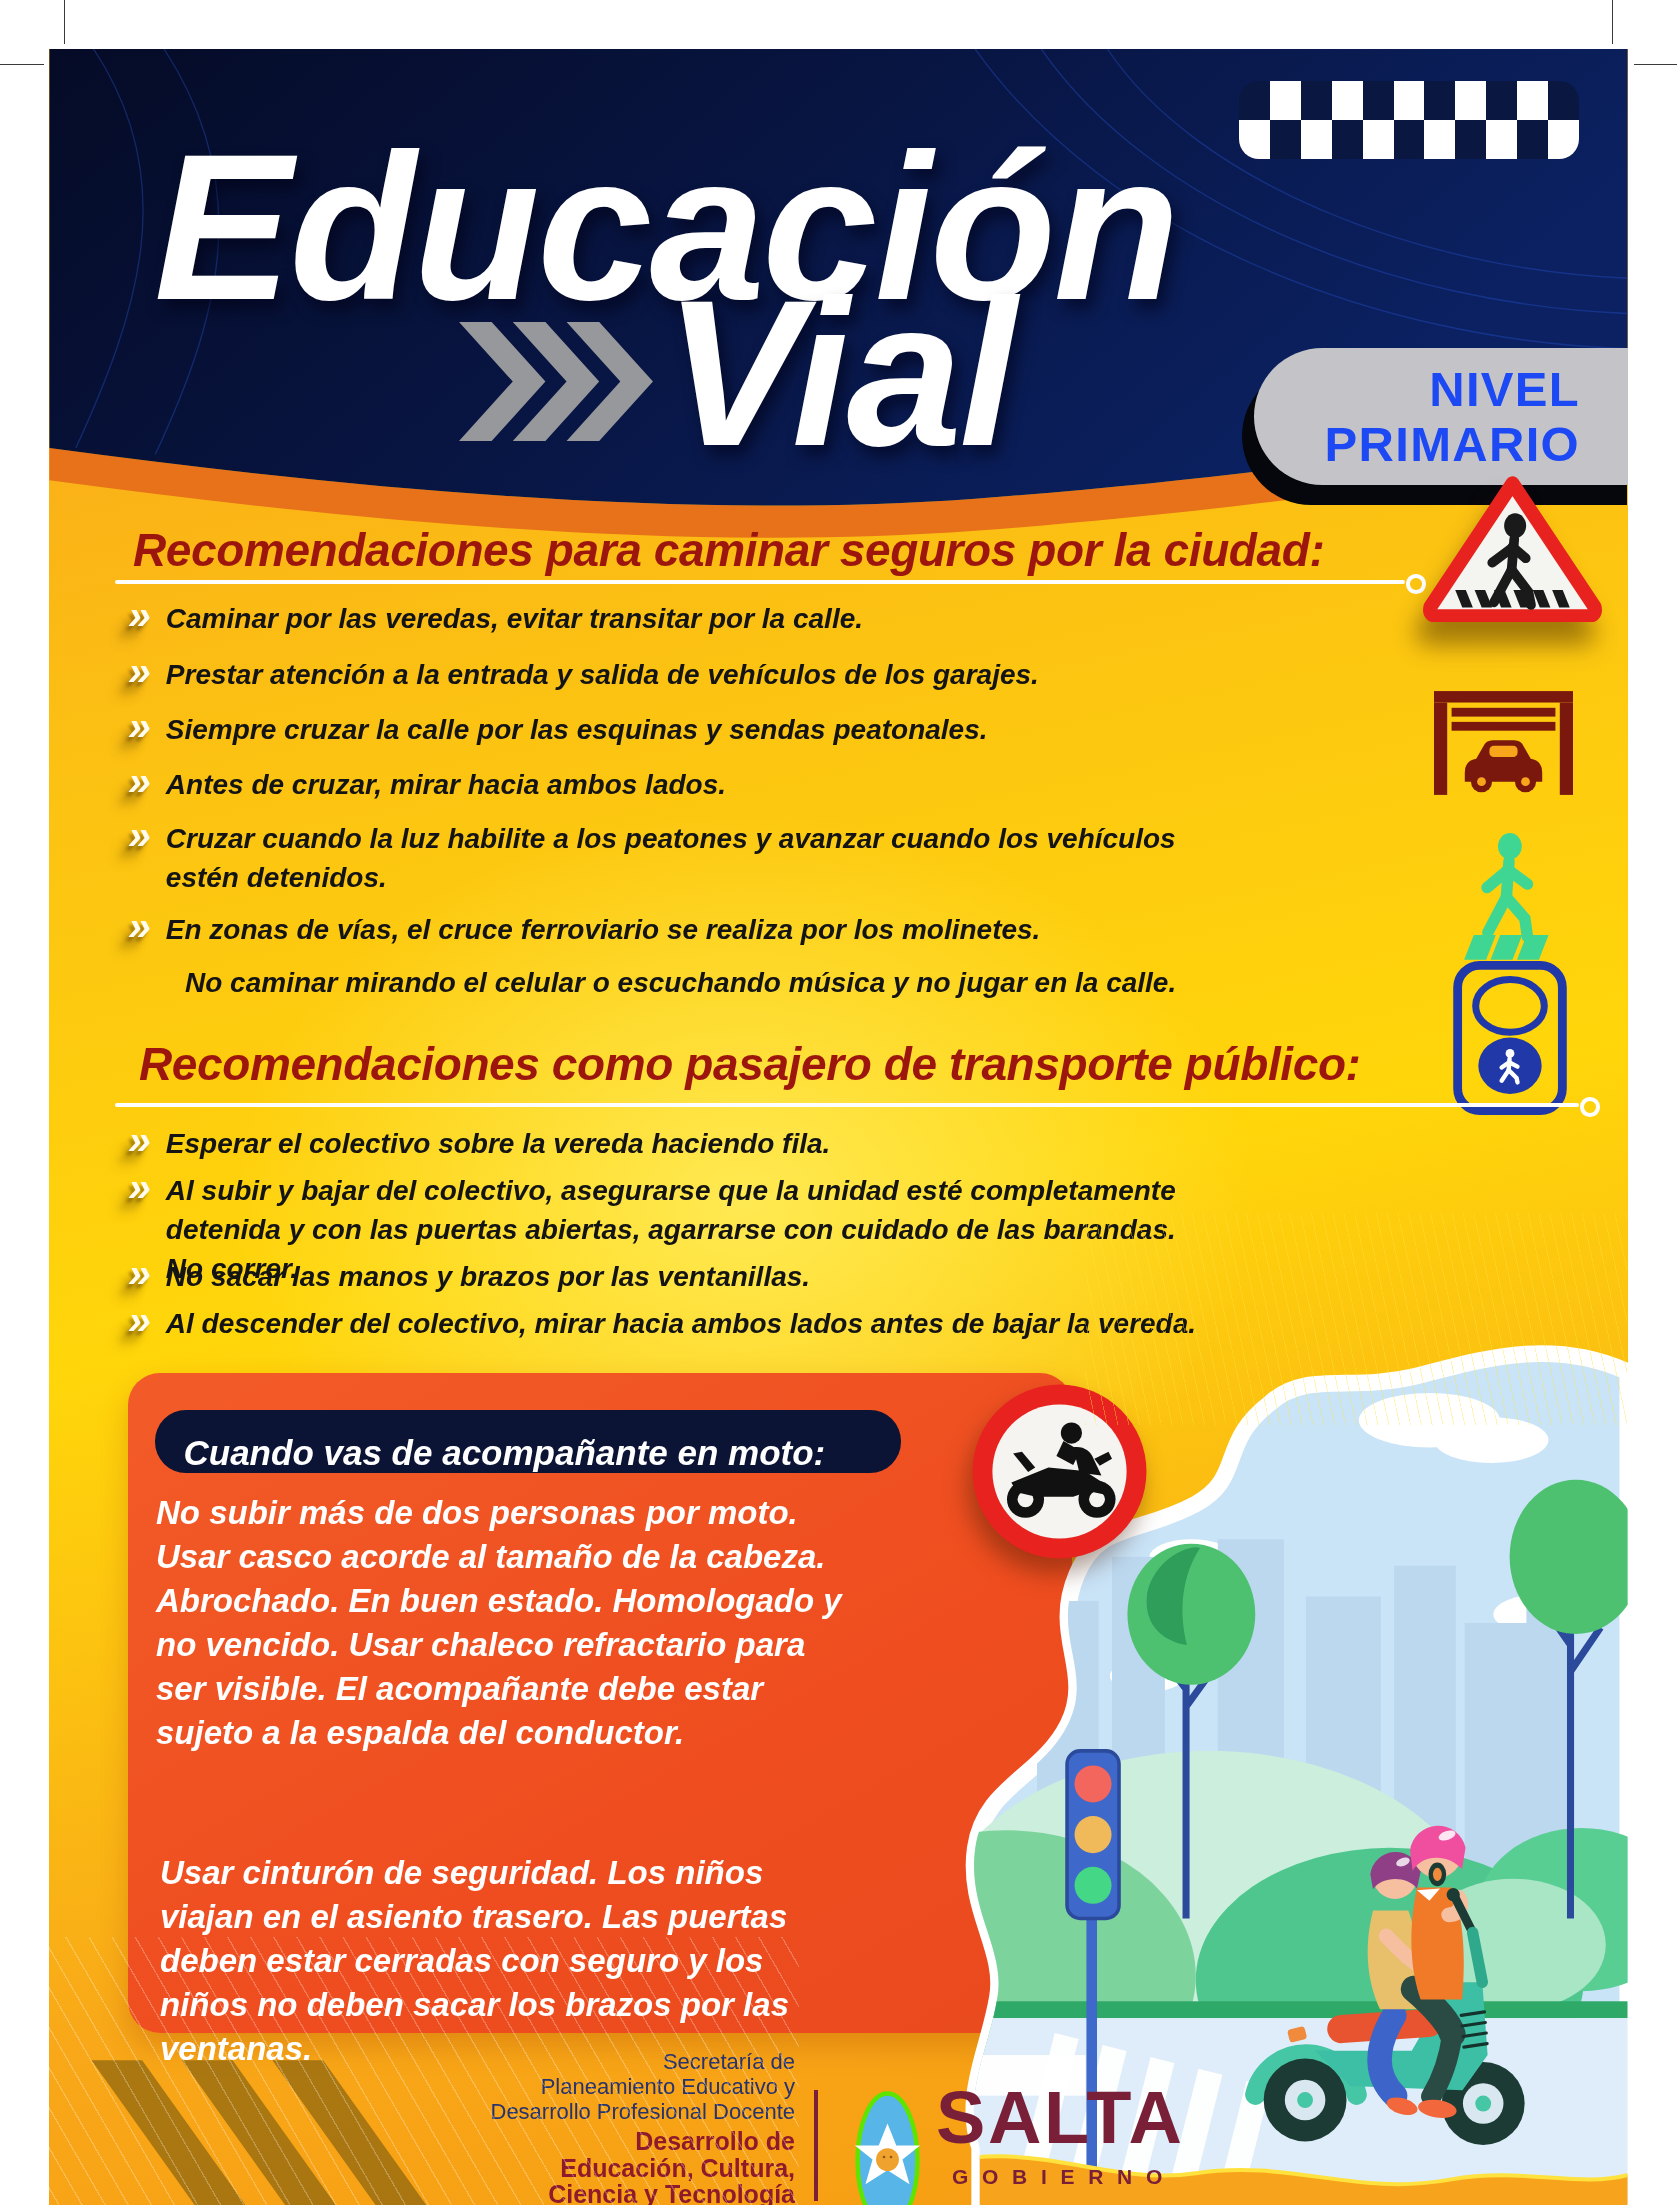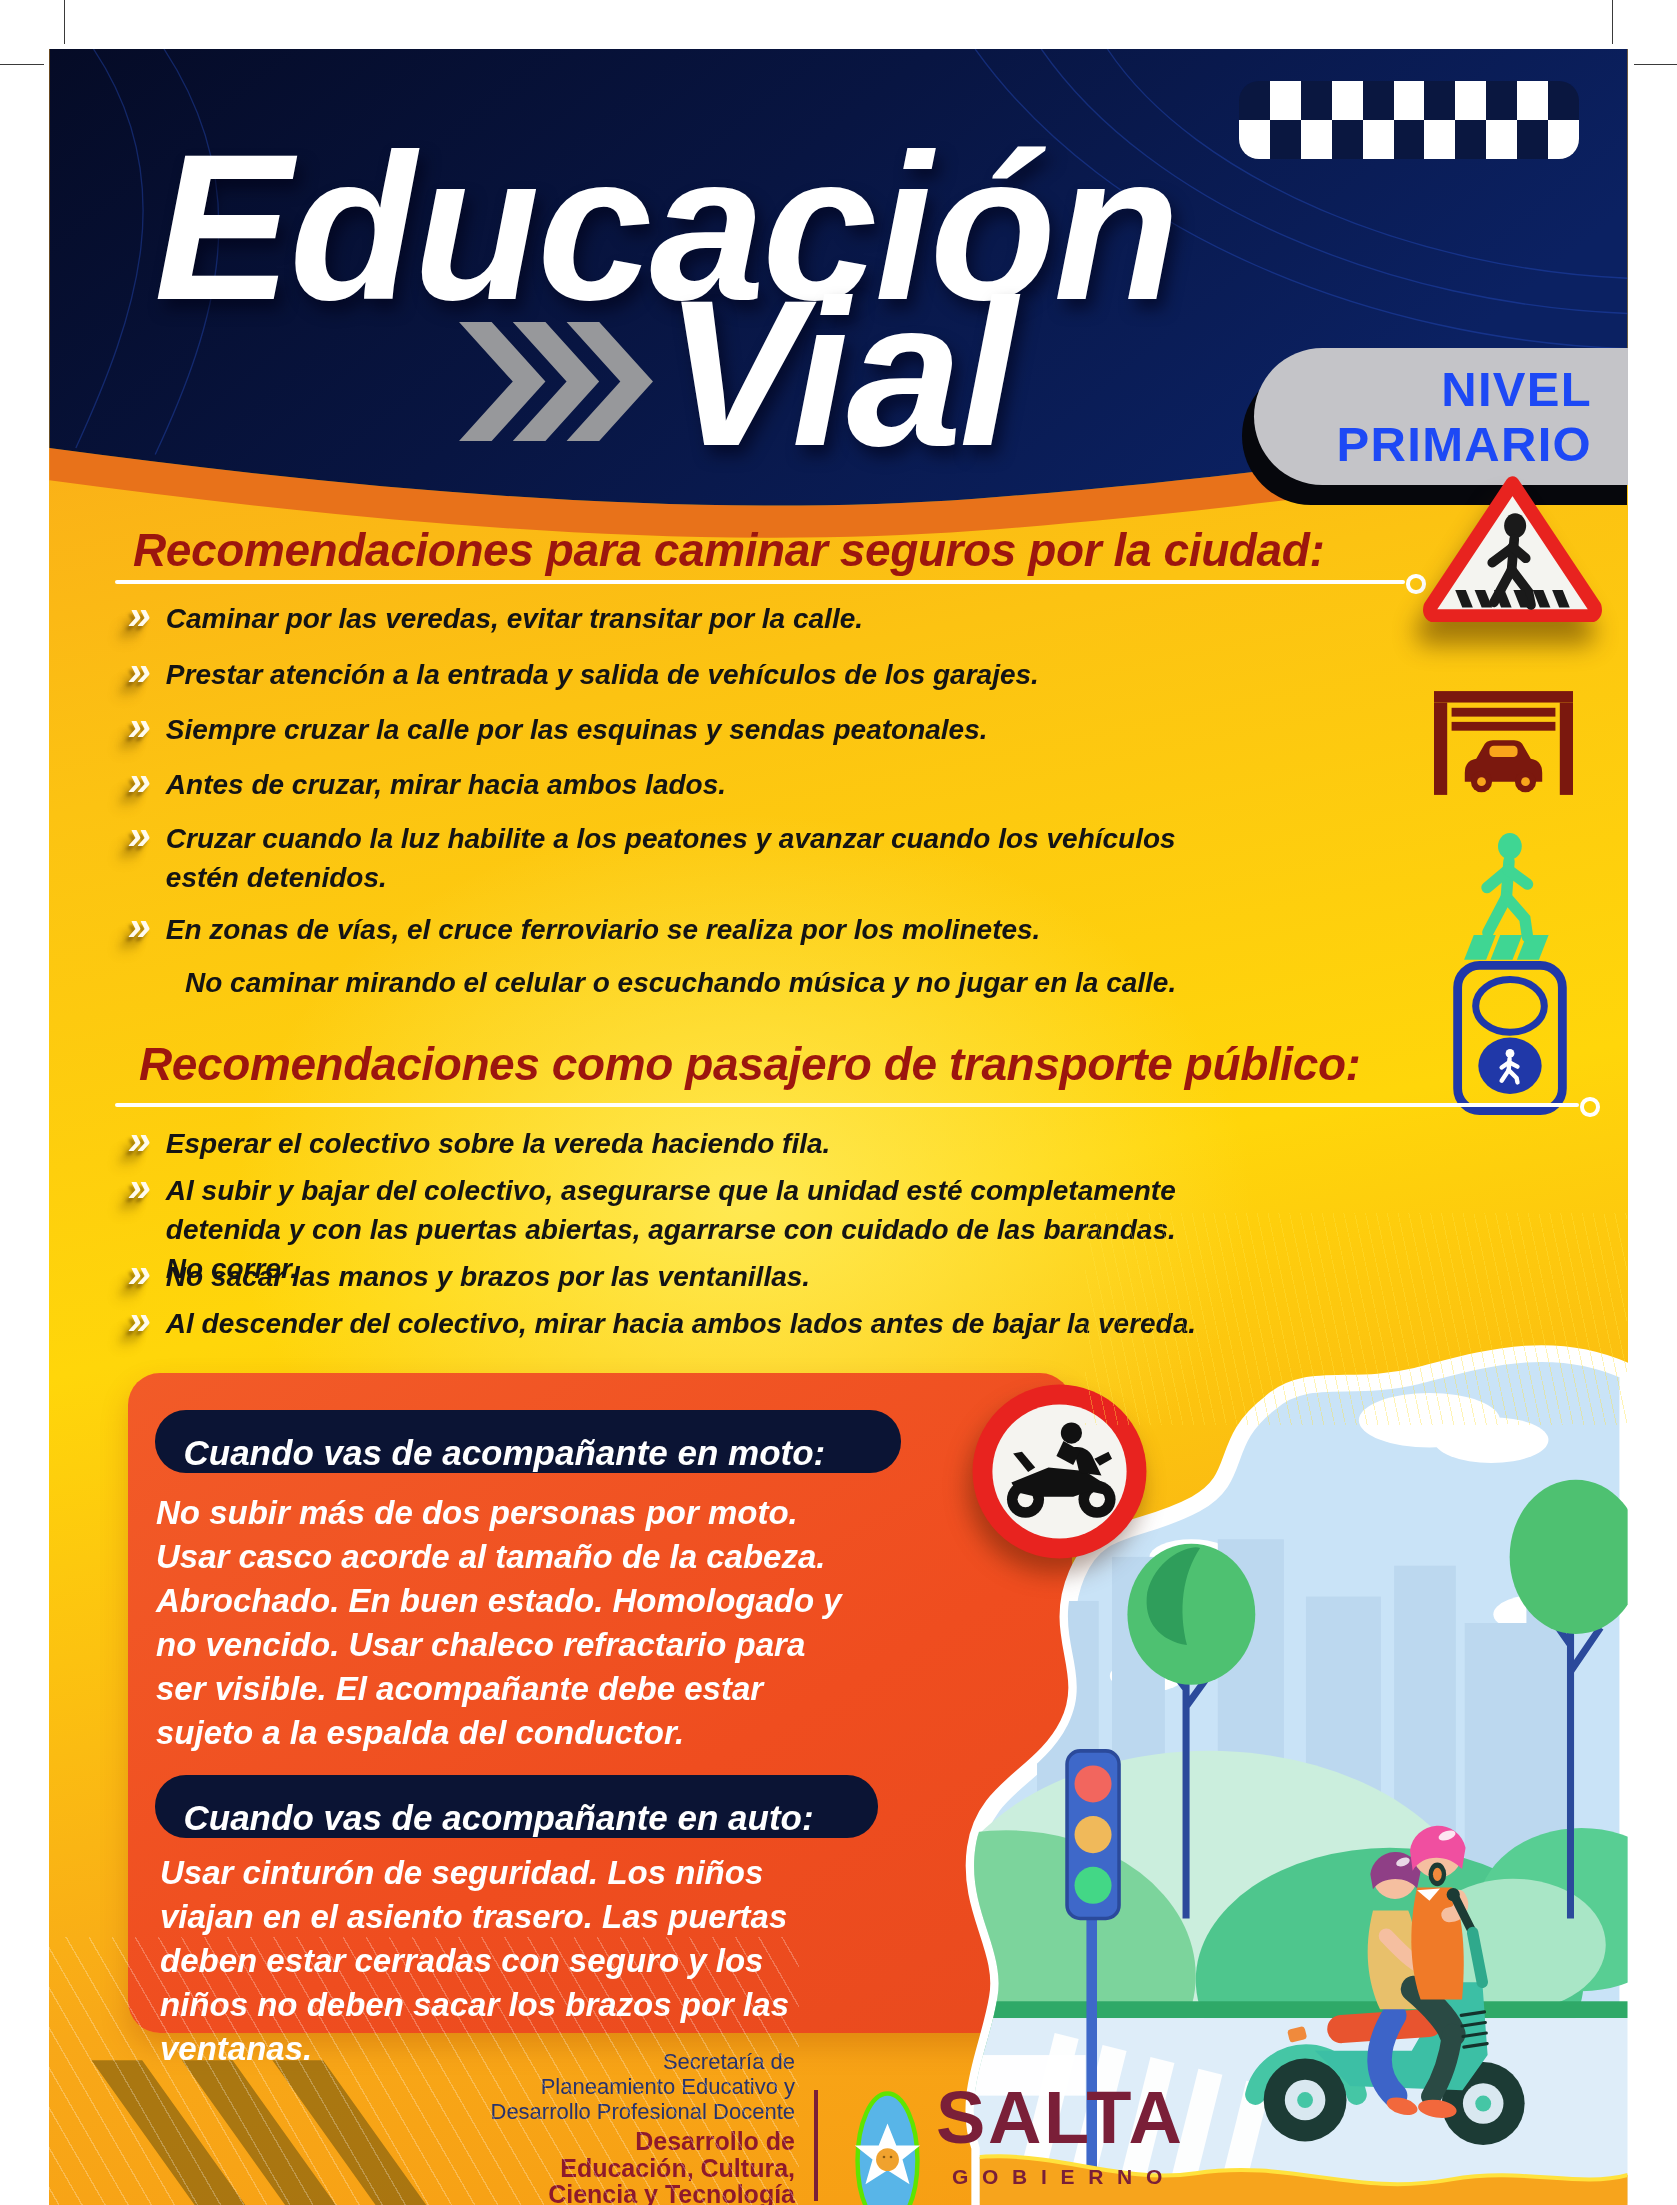--- a/index.html
+++ b/index.html
@@ -14,21 +14,21 @@
   
   .hdr-svg{left:0;top:0;}
   .title{color:#fff;font-style:italic;font-weight:700;font-size:207px;line-height:1;letter-spacing:-2.6px;
      text-shadow:6.2px 9.7px 15px rgba(0,0,20,.55);}
   .flag{left:1190px;top:32px;width:340px;height:78px;border-radius:20px;overflow:hidden;background:#0A1740;
      display:grid;grid-template-columns:repeat(11,1fr);grid-template-rows:1fr 1fr;}
   .flag i{display:block;}
   .flag i.w{background:#fff;}
   .lvl-shadow{left:1193px;top:318px;width:385px;height:138px;border-radius:71px 0 0 71px;background:#06070c;}
   .lvl-badge{left:1205px;top:299px;width:374px;height:137px;border-radius:70px 0 0 70px;background:#C4C4C8;
-     display:flex;flex-direction:column;justify-content:center;align-items:flex-end;padding-right:36px;box-sizing:border-box;}
+     display:flex;flex-direction:column;justify-content:center;align-items:flex-end;padding-right:48px;box-sizing:border-box;}
   .lvl-badge span{color:#1D49F5;font-weight:700;font-size:49px;line-height:1.12;letter-spacing:1.3px;}
   
   .h-red{color:#9C160E;font-style:italic;font-weight:700;font-size:46px;line-height:1.05;letter-spacing:-0.4px;}
   .rule{height:4px;background:#fff;border-radius:2.2px;}
   .rule-ring{width:11.5px;height:11.5px;border:4px solid #fff;border-radius:50%;background:transparent;}
   .bullet{display:flex;align-items:flex-start;gap:15px;}
   .chev{flex:0 0 auto;font-style:italic;font-weight:700;font-size:41px;line-height:.82;color:#FFFBEF;
      text-shadow:-3.1px 4px 3.5px rgba(92,62,0,.55),-8px 9.7px 7px rgba(92,62,0,.38),-13.2px 16px 11.5px rgba(92,62,0,.22);}
   .btxt{color:#141414;font-style:italic;font-weight:700;font-size:28px;line-height:39px;}
   .note{color:#141414;font-style:italic;font-weight:700;font-size:28px;line-height:39px;}
@@ -241,23 +241,20 @@
     <div class="abs bullet" style="left:79px;top:1255px;width:1455px;">
       <span class="chev">»</span>
       <span class="btxt">Al descender del colectivo, mirar hacia ambos lados antes de bajar la vereda.</span>
     </div>
 
     <div class="abs callout">
       <div class="cbadge" style="left:26.5px;top:37px;width:746px;">
         <span>Cuando vas de acompañante en moto:</span>
       </div>
       <div class="cpara" style="left:28px;top:118px;">No subir más de dos personas por moto. Usar casco acorde al tamaño de la cabeza. Abrochado. En buen estado. Homologado y no vencido. Usar chaleco refractario para ser visible. El acompañante debe estar sujeto a la espalda del conductor.</div>
-      <div class="cbadge" style="left:26.5px;top:402px;width:723px;">
-        <span>Cuando vas de acompañante en auto:</span>
-      </div>
       <div class="cpara" style="left:32px;top:478px;">Usar cinturón de seguridad. Los niños viajan en el asiento trasero. Las puertas deben estar cerradas con seguro y los niños no deben sacar los brazos por las ventanas.</div>
     </div>
 
     <svg class="abs" style="left:860px;top:1261px;" width="719" height="958" viewBox="0 0 1630 2173">
       <defs>
         <clipPath id="blobClip">
           <path d="M1630,140 C1450,58 1280,118 1150,150 C1000,186 900,138 820,210 C700,300 760,380 650,440 C520,510 430,480 380,600 C320,740 420,820 360,940 C300,1060 170,1080 150,1220 C130,1360 220,1450 200,1560 C180,1680 120,1780 160,1900 L160,2173 L1630,2173 Z"></path>
         </clipPath>
       </defs>
       <path d="M1630,140 C1450,58 1280,118 1150,150 C1000,186 900,138 820,210 C700,300 760,380 650,440 C520,510 430,480 380,600 C320,740 420,820 360,940 C300,1060 170,1080 150,1220 C130,1360 220,1450 200,1560 C180,1680 120,1780 160,1900 L160,2173 L1630,2173 Z" fill="#C9E3F7" stroke="#FFFFFF" stroke-width="38"></path>

